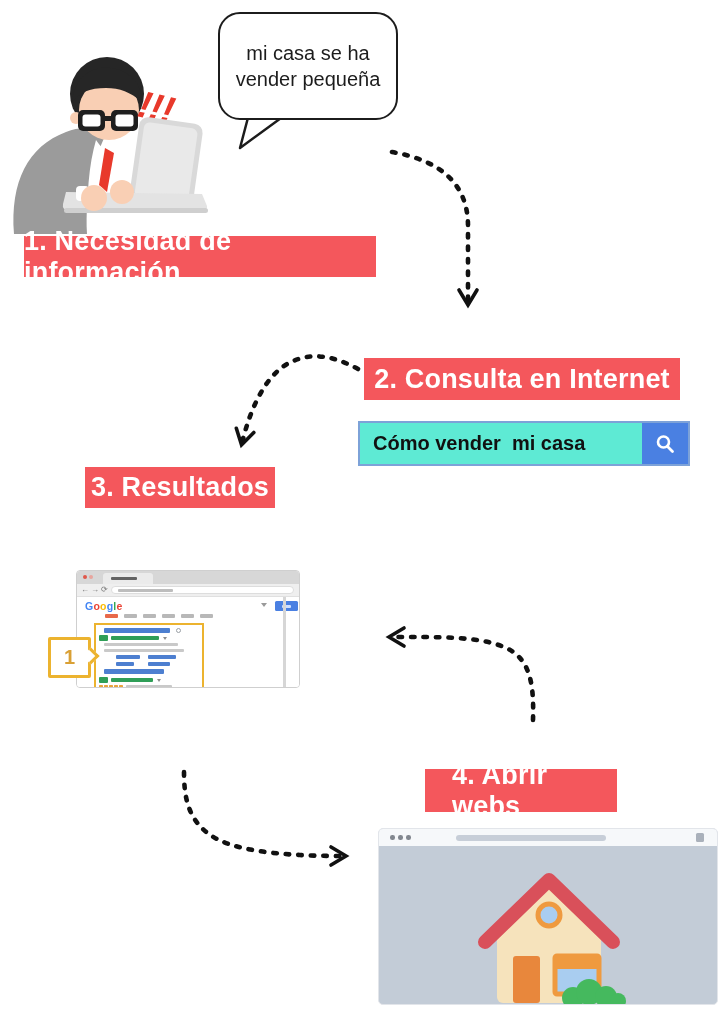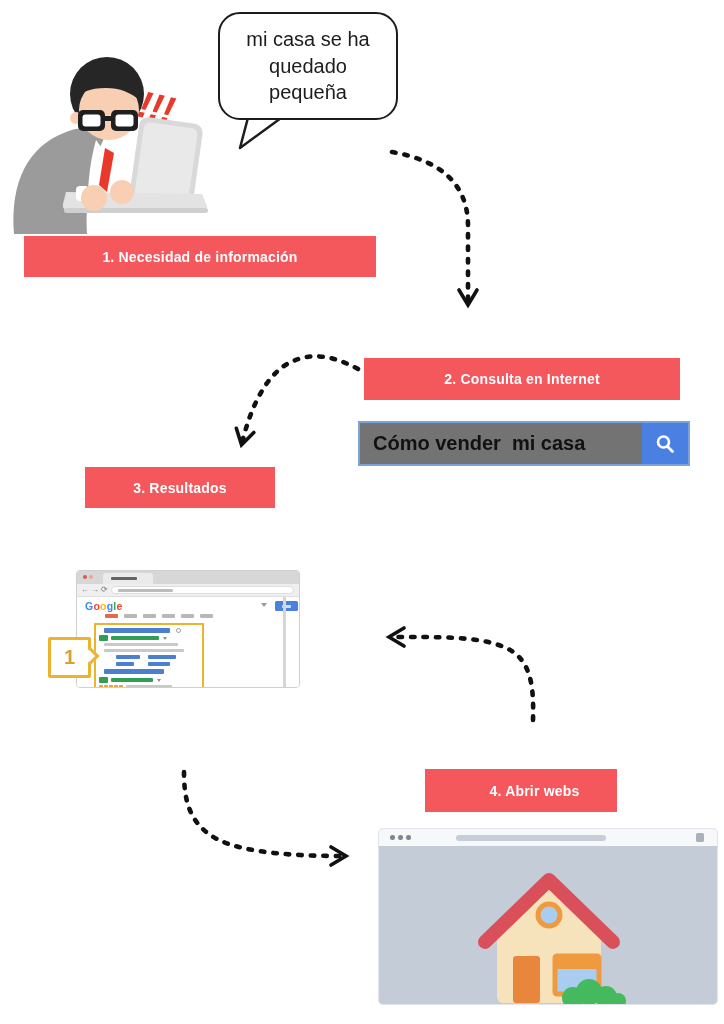--- a/index.html
+++ b/index.html
@@ -6,39 +6,39 @@
   *{box-sizing:border-box;}
   #canvas{
     position:relative;width:724px;height:1024px;margin:0 auto;
     background:#ffffff;overflow:hidden;
     font-family:"Liberation Sans",sans-serif;
   }
   
   .step-label{
     position:absolute;background:#f4575c;color:#fff;
     display:flex;align-items:center;justify-content:center;
-    font-size:14px;font-weight:700;letter-spacing:.2px;
+    font-size:27px;font-weight:700;letter-spacing:.2px;
   }
   #label-1{left:24px;top:236px;width:352px;height:41px;}
   #label-2{left:364px;top:358px;width:316px;height:42px;}
   #label-3{left:85px;top:467px;width:190px;height:41px;}
   #label-4{left:425px;top:769px;width:192px;height:43px;padding-left:27px;}
   
   #speech-bubble{
     position:absolute;left:218px;top:12px;width:180px;height:108px;
     background:#fff;border:2.5px solid #1c1c1c;border-radius:22px;
     z-index:3;display:flex;align-items:center;justify-content:center;
     text-align:center;font-size:20px;line-height:1.32;color:#1c1c1c;
     padding:6px 14px;
   }
   #speech-tail{position:absolute;left:228px;top:108px;z-index:2;}
   
   #search-box{
     position:absolute;left:358px;top:421px;width:332px;height:45px;
-    background:#737373;border:2px solid #7da2d8;display:flex;
+    background:#5eead4;border:2px solid #7da2d8;display:flex;
   }
   #search-box .search-text{
     flex:1;display:flex;align-items:center;padding-left:13px;
     font-size:20px;font-weight:700;color:#111;white-space:pre;
   }
   #search-box .search-btn{
     width:46px;background:#4a80e2;border:none;display:flex;
     align-items:center;justify-content:center;cursor:pointer;padding:0;
   }
   
@@ -128,21 +128,21 @@
       <rect x="131" y="83" width="54" height="76" rx="6" fill="#e9e9e9"></rect>
     </g>
     <path d="M58,150 L194,152 L199,164 Q200,168 193,168 L60,168 Q54,168 55,162 Z" fill="#e3e3e3"></path>
     <rect x="56" y="166" width="144" height="5" rx="2.5" fill="#cfcfcf"></rect>
     <rect x="68" y="144" width="13" height="15" rx="4" fill="#ffffff"></rect>
     <circle cx="86" cy="156" r="13" fill="#f9cfb4"></circle>
     <circle cx="114" cy="150" r="12" fill="#f9cfb4"></circle>
   </svg>
 
   <div id="speech-bubble">
-    <span>mi casa se ha quedado pequeña</span>
+    <span>mi casa se ha vender pequeña</span>
   </div>
   <svg id="speech-tail" class="abs" width="80" height="48">
     <polygon points="22,2 64,2 12,40" fill="#ffffff" stroke="#1c1c1c" stroke-width="2.5" stroke-linejoin="round"></polygon>
   </svg>
 
   <div id="label-1" class="step-label">1. Necesidad de información</div>
   <div id="label-2" class="step-label">2. Consulta en Internet</div>
   <div id="label-3" class="step-label">3. Resultados</div>
   <div id="label-4" class="step-label">4. Abrir webs</div>
 

